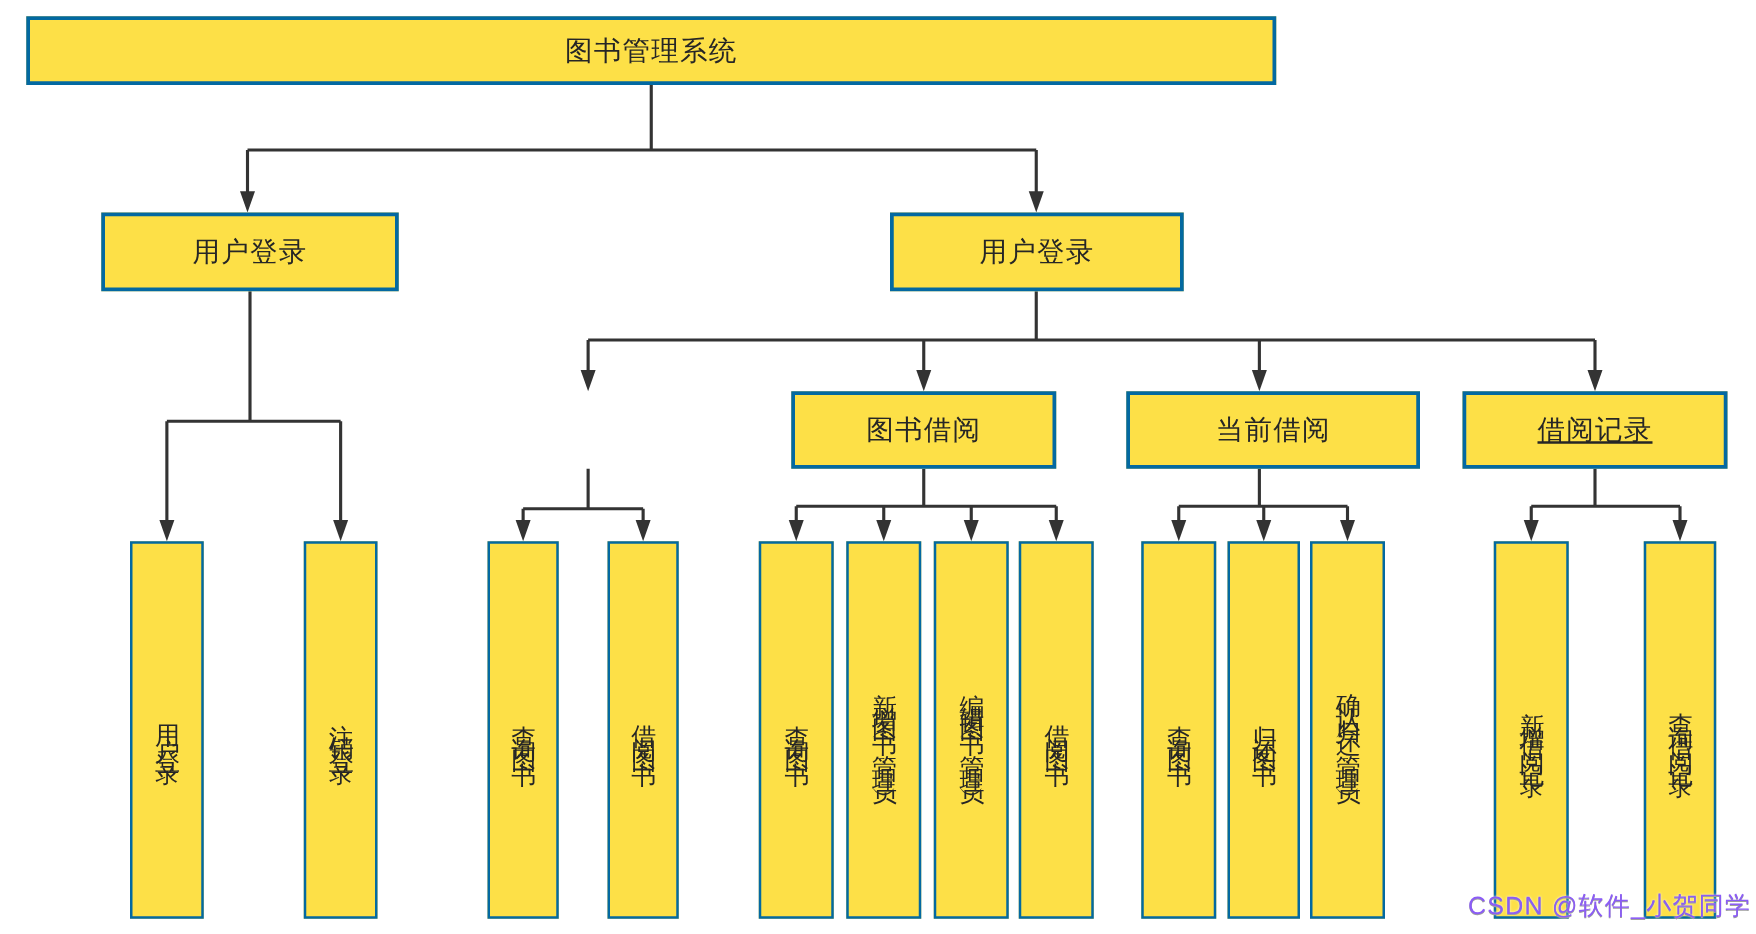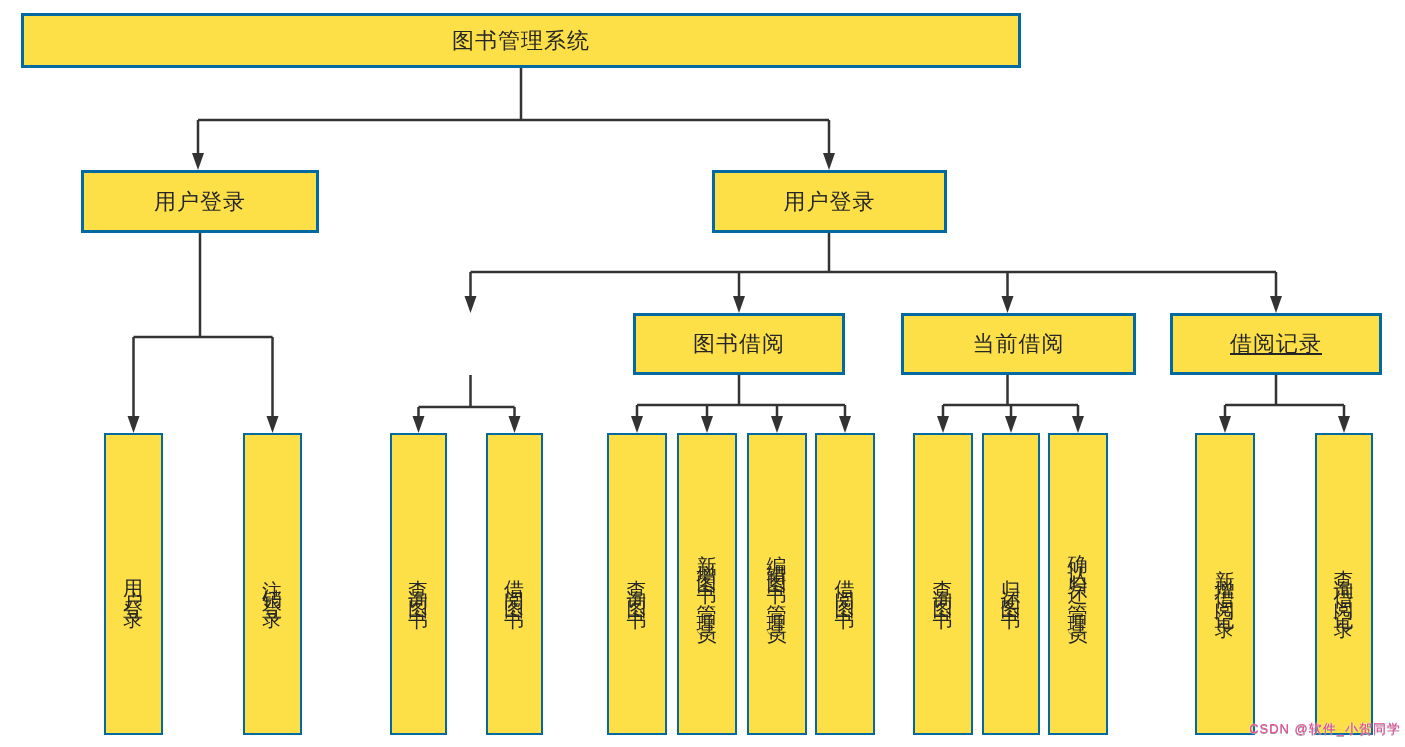--- a/index.html
+++ b/index.html
@@ -43,22 +43,22 @@
     writing-mode: vertical-rl;
     text-orientation: mixed;
     letter-spacing: 10px;
     line-height: 1;
     padding: 4px 0;
   }
   .watermark {
     position: absolute;
     right: 4px;
     bottom: 9px;
-    font-size: 13px;
-    color: #ec4899;
+    font-size: 20px;
+    color: #8b5cf6;
     text-shadow: 0 1px 0 #9e9e9e, 0 0 2px #ffffff;
     letter-spacing: 1px;
     white-space: nowrap;
   }
 </style>
 </head>
 <body>
 
 <div class="canvas">
 

